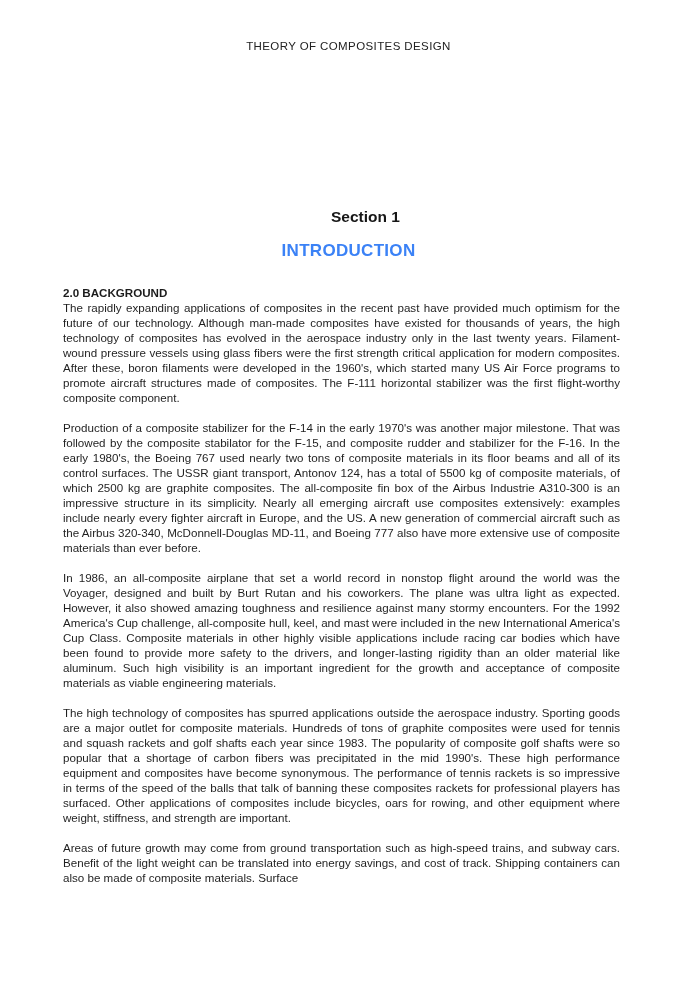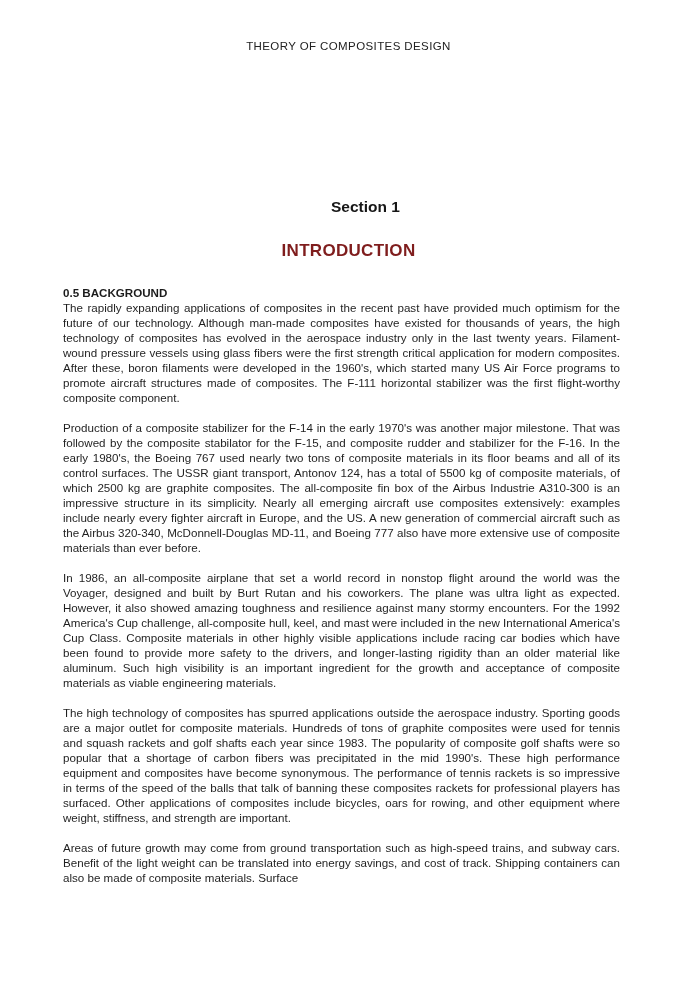--- a/index.html
+++ b/index.html
@@ -27,35 +27,35 @@
     color: #222222;
   }
   .section-title {
     position: absolute;
     top: 198px;
     left: 0;
     right: 0;
     text-align: center;
     font-size: 15.5px;
     font-weight: bold;
-    margin: 0;
+    margin: 10px;
     color: #161616;
     padding-left: 34px;
   }
   .section-heading {
     position: absolute;
     top: 241px;
     left: 0;
     right: 0;
     text-align: center;
     font-size: 17px;
     font-weight: bold;
     letter-spacing: 0.3px;
     margin: 0;
-    color: #7f1d1d;
+    color: #3b82f6;
   }
   .body-column {
     position: absolute;
     top: 285px;
     left: 63px;
     width: 573px;
   }
   .subsection-heading {
     font-size: 11.6px;
     font-weight: bold;
@@ -76,21 +76,21 @@
 
 <div class="page">
 
   <div class="running-header">THEORY OF COMPOSITES DESIGN</div>
 
   <h1 class="section-title">Section 1</h1>
 
   <h2 class="section-heading">INTRODUCTION</h2>
 
   <div class="body-column">
-    <h3 class="subsection-heading">0.5  BACKGROUND</h3>
+    <h3 class="subsection-heading">2.0  BACKGROUND</h3>
 
     <p>The rapidly expanding applications of composites in the recent past have provided much optimism for the future of our technology.  Although man-made composites have existed for thousands of years, the high technology of composites has evolved in the aerospace industry only in the last twenty years.  Filament-wound pressure vessels using glass fibers were the first strength critical application for modern composites.  After these, boron filaments were developed in the 1960's, which started many US Air Force programs to promote aircraft structures made of composites.  The F-111 horizontal stabilizer was the first flight-worthy composite component.</p>
 
     <p>Production of a composite stabilizer for the F-14 in the early 1970's was another major milestone.  That was followed by the composite stabilator for the F-15, and composite rudder and stabilizer for the F-16.  In the early 1980's, the Boeing 767 used nearly two tons of composite materials in its floor beams and all of its control surfaces.  The USSR giant transport, Antonov 124, has a total of 5500 kg of composite materials, of which 2500 kg are graphite composites.  The all-composite fin box of the Airbus Industrie A310-300 is an impressive structure in its simplicity.  Nearly all emerging aircraft use composites extensively: examples include nearly every fighter aircraft in Europe, and the US.  A new generation of commercial aircraft such as the Airbus 320-340, McDonnell-Douglas MD-11, and Boeing 777 also have more extensive use of composite materials than ever before.</p>
 
     <p>In 1986, an all-composite airplane that set a world record in nonstop flight around the world was the Voyager, designed and built by Burt Rutan and his coworkers.  The plane was ultra light as expected.  However, it also showed amazing toughness and resilience against many stormy encounters.  For the 1992 America's Cup challenge, all-composite hull, keel, and mast were included in the new International America's Cup Class.  Composite materials in other highly visible applications include racing car bodies which have been found to provide more safety to the drivers, and longer-lasting rigidity than an older material like aluminum.  Such high visibility is an important ingredient for the growth and acceptance of composite materials as viable engineering materials.</p>
 
     <p>The high technology of composites has spurred applications outside the aerospace industry.  Sporting goods are a major outlet for composite materials.  Hundreds of tons of graphite composites were used for tennis and squash rackets and golf shafts each year since 1983.  The popularity of composite golf shafts were so popular that a shortage of carbon fibers was precipitated in the mid 1990's.  These high performance equipment and composites have become synonymous.  The performance of tennis rackets is so impressive in terms of the speed of the balls that talk of banning these composites rackets for professional players has surfaced.  Other applications of composites include bicycles, oars for rowing, and other equipment where weight, stiffness, and strength are important.</p>
 
     <p>Areas of future growth may come from ground transportation such as high-speed trains, and subway cars.  Benefit of the light weight can be translated into energy savings, and cost of track.  Shipping containers can also be made of composite materials.  Surface</p>

